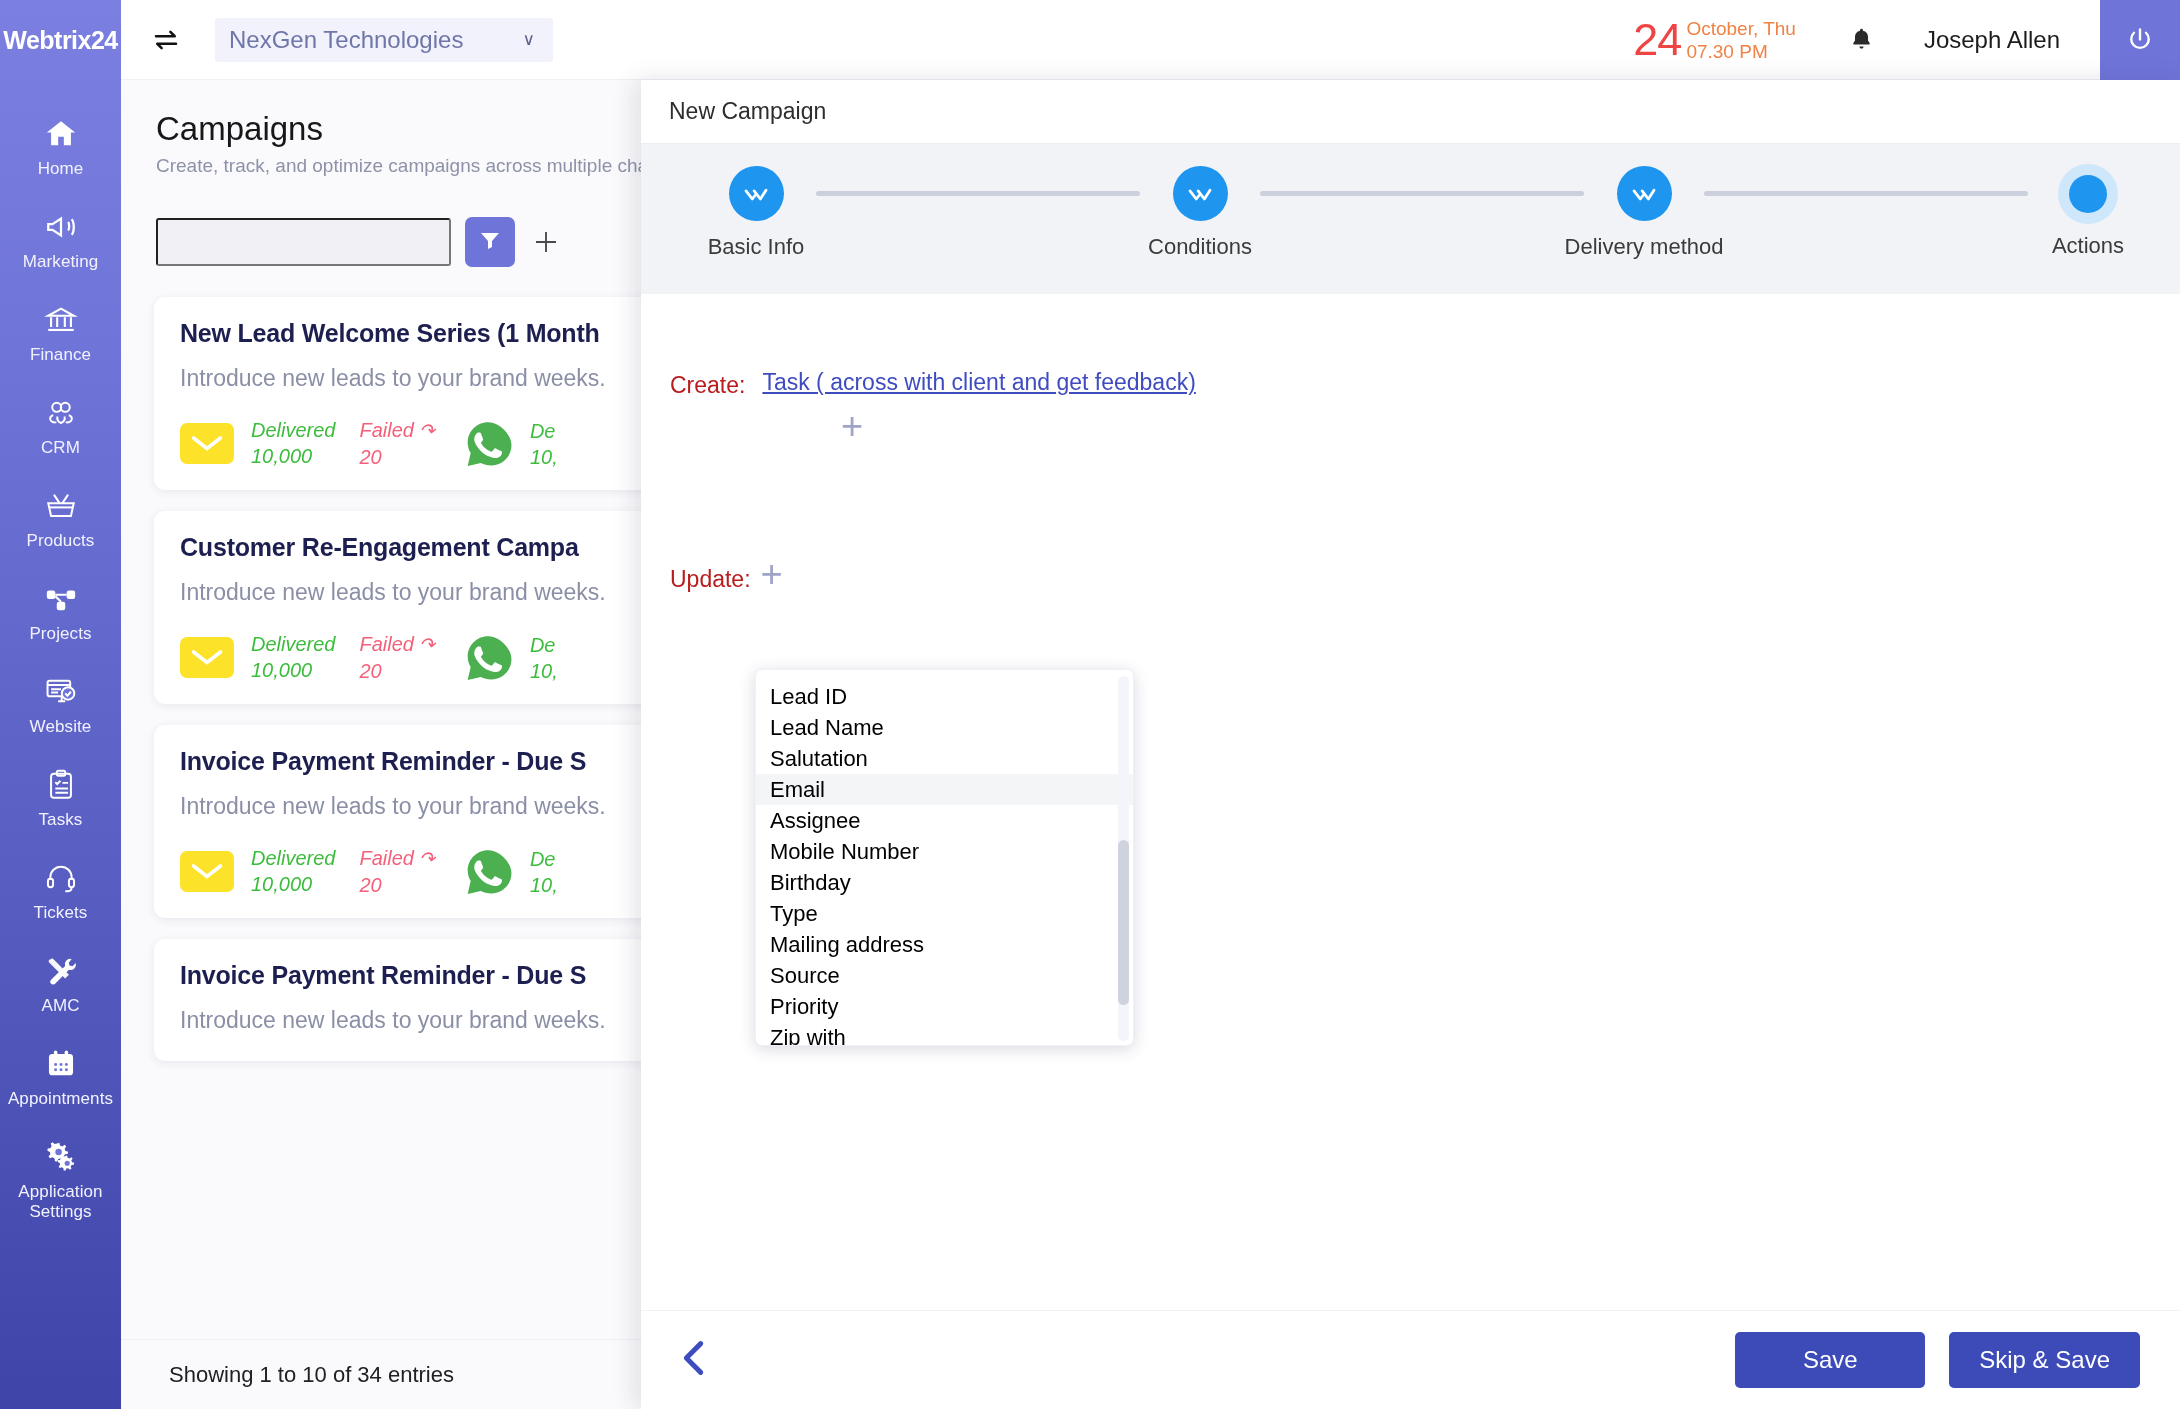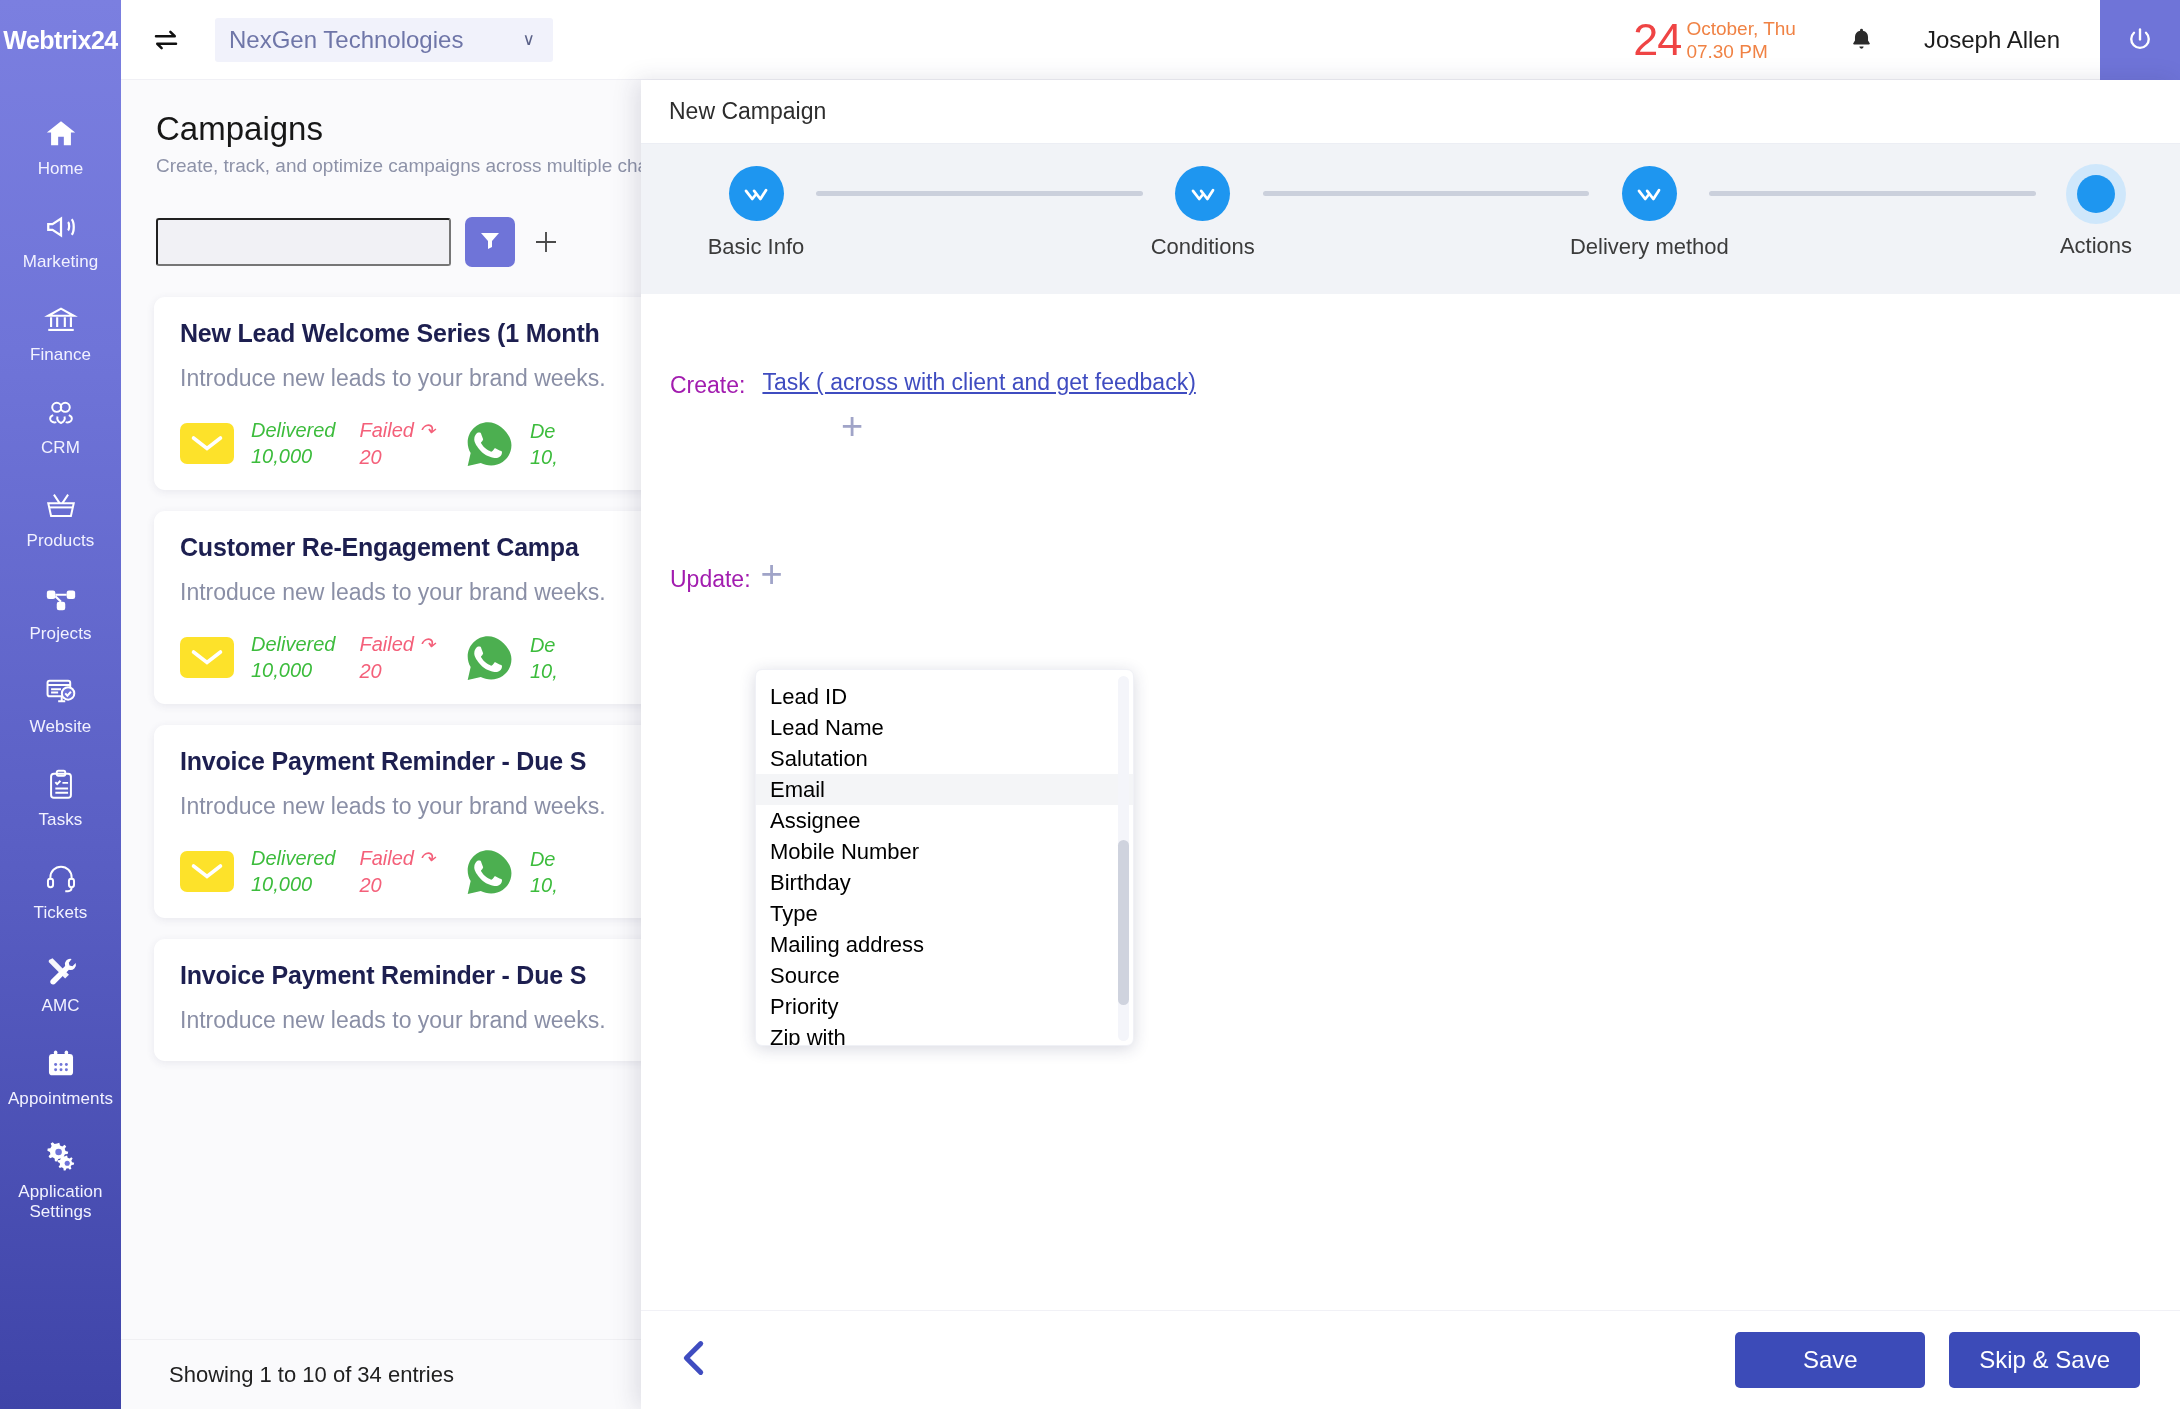--- a/index.html
+++ b/index.html
@@ -150,21 +150,21 @@
     box-shadow: -6px 0 22px rgba(40,40,80,.13);
     display: flex; flex-direction: column;
   }
   .modal-head {
     height: 64px; display: flex; align-items: center; padding-left: 28px;
     background: #fff; border-bottom: 1px solid #eceef4;
   }
   .modal-title { font-size: 23px; color: #2d2d2d; }
   .stepper {
     height: 150px; background: #f1f3f7;
-    display: flex; align-items: flex-start; padding: 22px 24px 0 55px;
+    display: flex; align-items: flex-start; padding: 22px 32px 0 55px;
     position: relative;
   }
   .step {
     display: flex; flex-direction: column; align-items: center;
     width: 120px; flex: 0 0 auto;
   }
   .step-circle {
     width: 55px; height: 55px; border-radius: 50%;
     background: #1e96f0; display: flex; align-items: center; justify-content: center;
     cursor: pointer;
@@ -176,21 +176,21 @@
   .step-label {
     margin-top: 13px; font-size: 22px; color: #3b3b3b; white-space: nowrap;
   }
   .step.active .step-label { margin-top: 20px; }
   .connector {
     flex: 1 1 auto; height: 5px; background: #cbd0dc;
     border-radius: 3px; margin-top: 25px;
   }
   .modal-body { flex: 1 1 auto; position: relative; background: #fff; padding: 75px 0 0 0; }
   .row-line { display: flex; align-items: flex-start; padding-left: 29px; }
-  .row-label { font-size: 23px; color: #a21caf; padding-top: 3px; }
+  .row-label { font-size: 23px; color: #b91c1c; padding-top: 3px; }
   .task-link {
     margin-left: 17px; font-size: 23px; color: #3f4cc0;
     text-decoration: underline; cursor: pointer; white-space: nowrap;
   }
   .add-plus {
     color: #a0a4c8; font-size: 38px; line-height: 30px; cursor: pointer;
     font-weight: 300; user-select: none;
   }
   .create-plus-wrap { margin-left: 200px; margin-top: 12px; }
   .update-row { margin-top: 120px; display: flex; align-items: flex-start; padding-left: 29px; }

